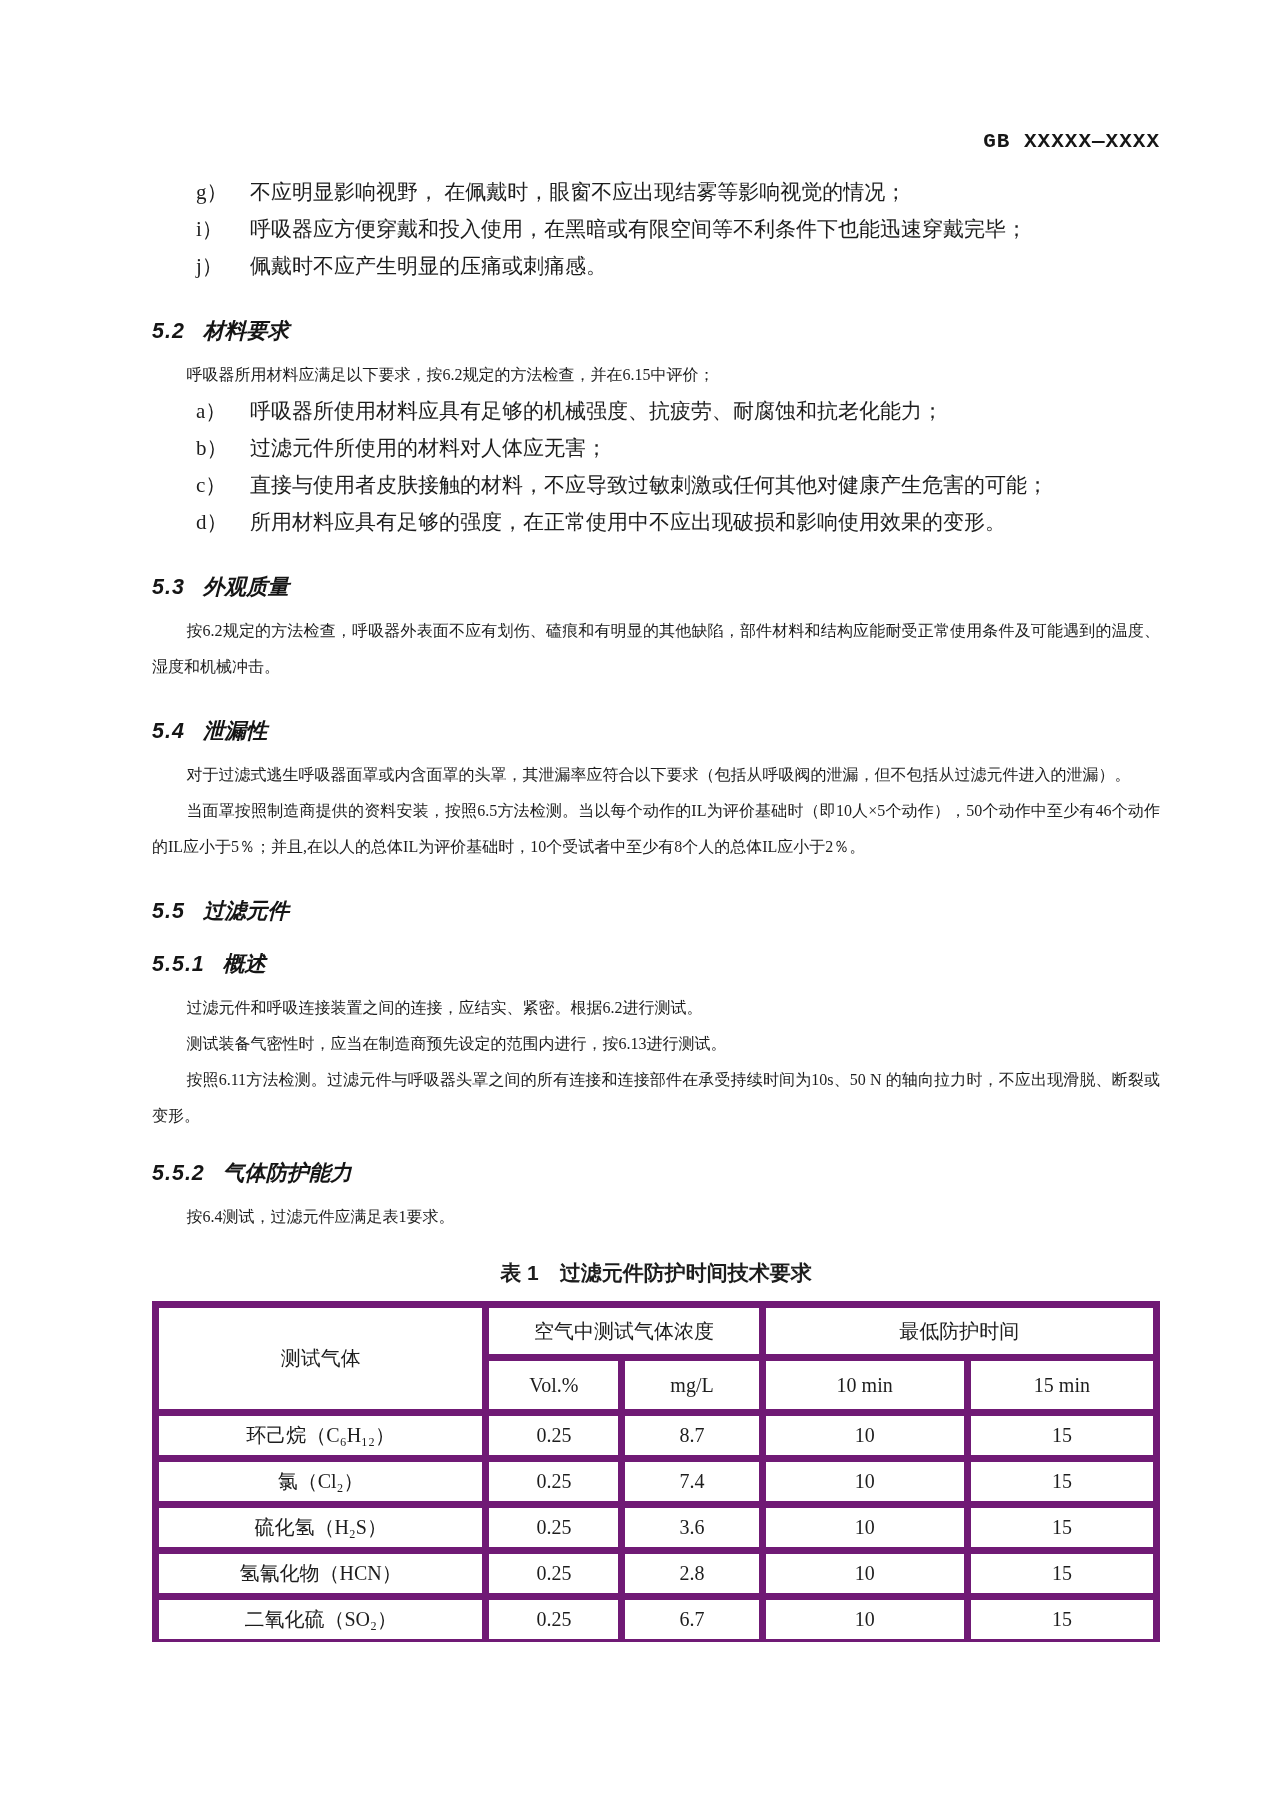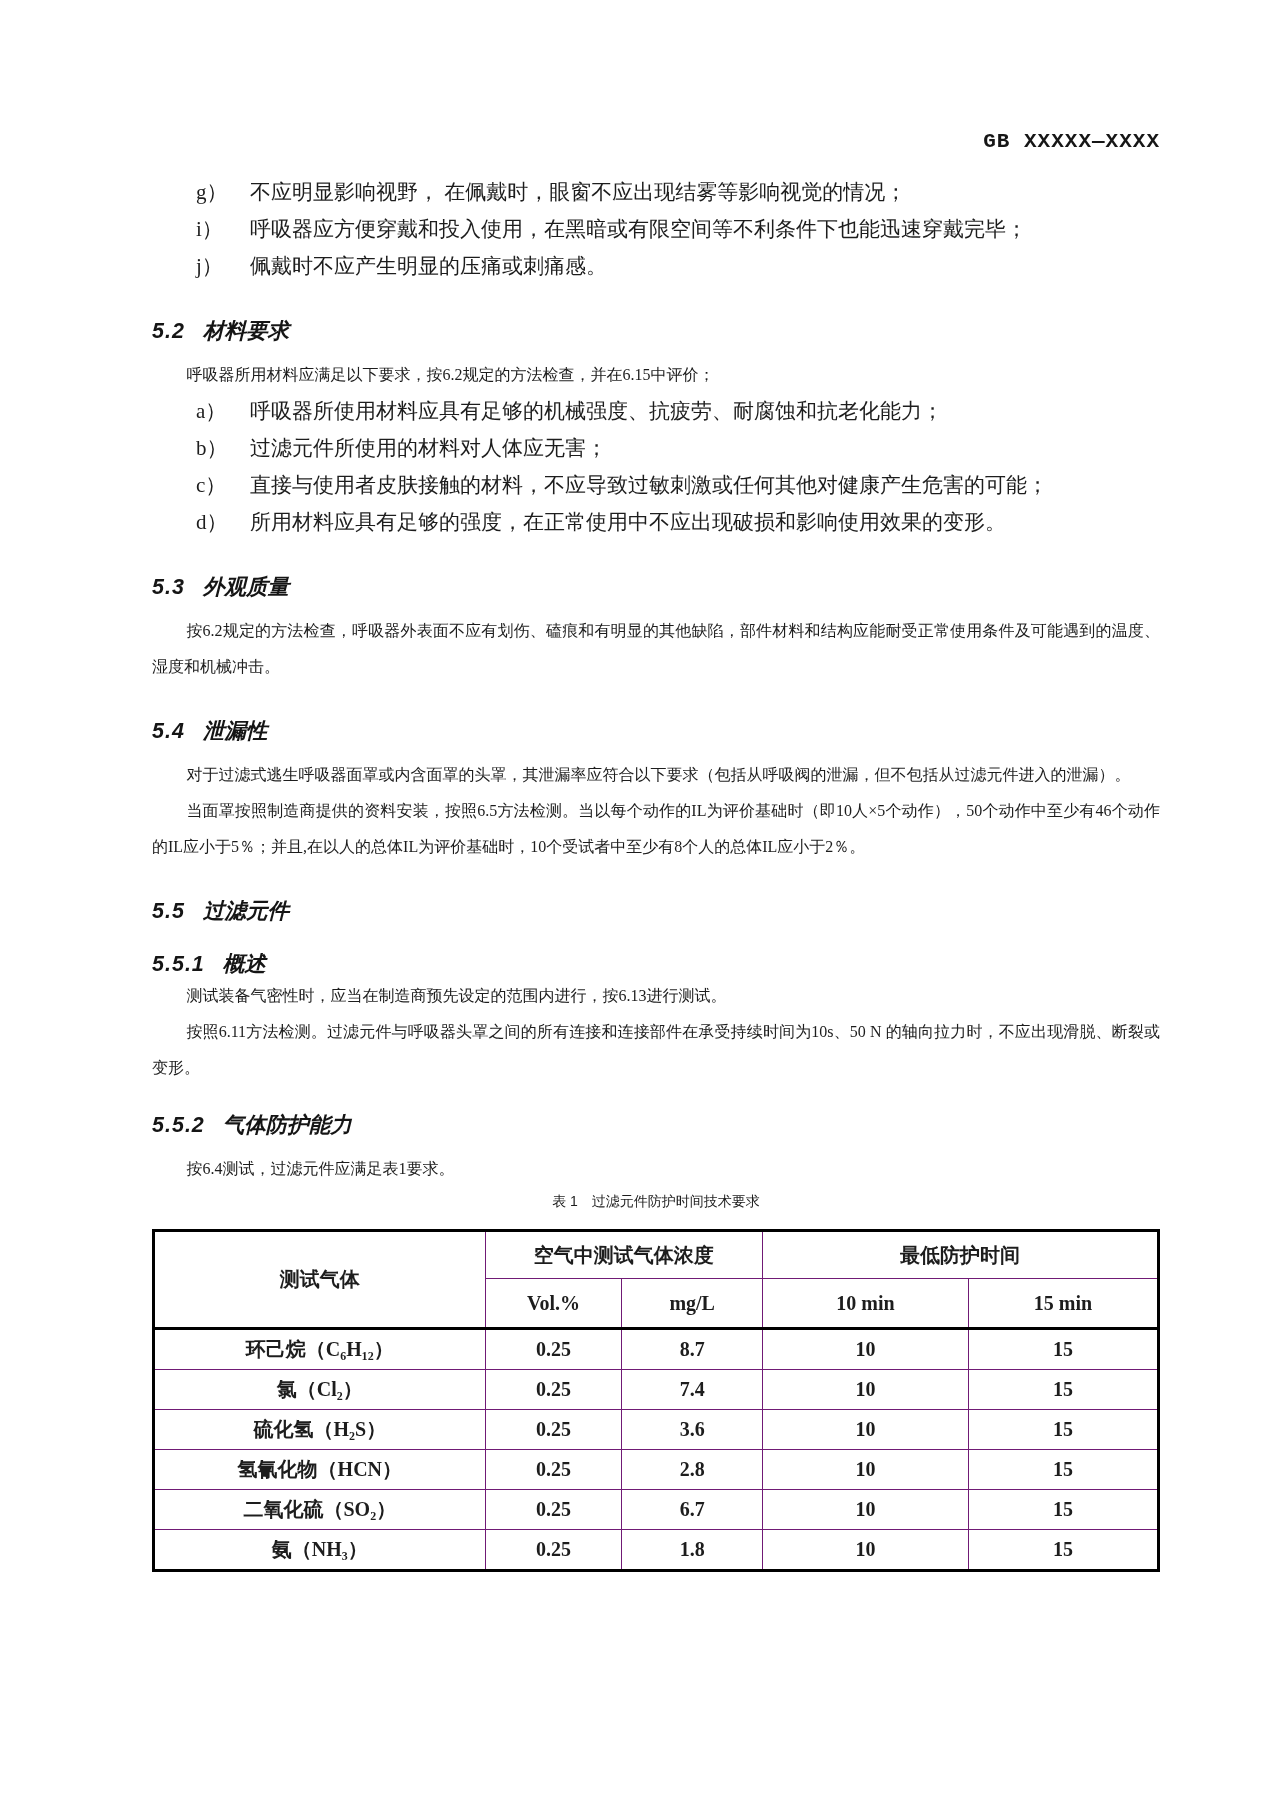--- a/index.html
+++ b/index.html
@@ -49,42 +49,43 @@
     margin:12px 0 0 0;
     font-family:"Liberation Serif","DejaVu Serif",serif;
     font-size:16px;
     line-height:36px;
     text-indent:2.15em;
     text-align:justify;
   }
   .para.cont { margin-top:0; }
   
   .tbl-caption {
+    margin-top:24px;
     text-align:center;
     font-family:"Liberation Sans","DejaVu Sans",sans-serif;
-    font-weight:normal;
-    font-size:14px;
+    font-weight:bold;
+    font-size:21px;
     line-height:28px;
   }
   
   table.t1 {
     width:100%;
     margin-top:14px;
     border-collapse:collapse;
     table-layout:fixed;
     font-family:"Liberation Serif","DejaVu Serif",serif;
     font-size:20px;
     color:#1d1d1d;
     border:3px solid #000;
   }
   table.t1 th, table.t1 td {
-    border:1px solid #701a75;
+    border:7px solid #701a75;
     text-align:center;
     vertical-align:middle;
-    font-weight:bold;
+    font-weight:normal;
     padding:0 4px;
   }
   table.t1 thead { border-bottom:3px solid #000; }
   table.t1 thead tr.grp th { height:46px; }
   table.t1 thead tr.sub th { height:48px; }
   table.t1 tbody td { height:39px; }
   .page-num {
     position:absolute;
     top:1692px;
     right:140px;
@@ -148,20 +149,21 @@
   <p class="para">对于过滤式逃生呼吸器面罩或内含面罩的头罩，其泄漏率应符合以下要求（包括从呼吸阀的泄漏，但不包括从过滤元件进入的泄漏）。</p>
   <p class="para cont">当面罩按照制造商提供的资料安装，按照6.5方法检测。当以每个动作的IL为评价基础时（即10人×5个动作），50个动作中至少有46个动作的IL应小于5％；并且,在以人的总体IL为评价基础时，10个受试者中至少有8个人的总体IL应小于2％。</p>
 
   <div class="sec">
     <span class="num">5.5</span><span>过滤元件</span>
   </div>
 
   <div class="sec subsec">
     <span class="num">5.5.1</span><span>概述</span>
   </div>
+  <p class="para">过滤元件和呼吸连接装置之间的连接，应结实、紧密。根据6.2进行测试。</p>
   <p class="para cont">测试装备气密性时，应当在制造商预先设定的范围内进行，按6.13进行测试。</p>
   <p class="para cont">按照6.11方法检测。过滤元件与呼吸器头罩之间的所有连接和连接部件在承受持续时间为10s、50 N 的轴向拉力时，不应出现滑脱、断裂或变形。</p>
 
   <div class="sec subsec">
     <span class="num">5.5.2</span><span>气体防护能力</span>
   </div>
   <p class="para">按6.4测试，过滤元件应满足表1要求。</p>
 
   <div class="tbl-caption">表 1　过滤元件防护时间技术要求</div>
 

